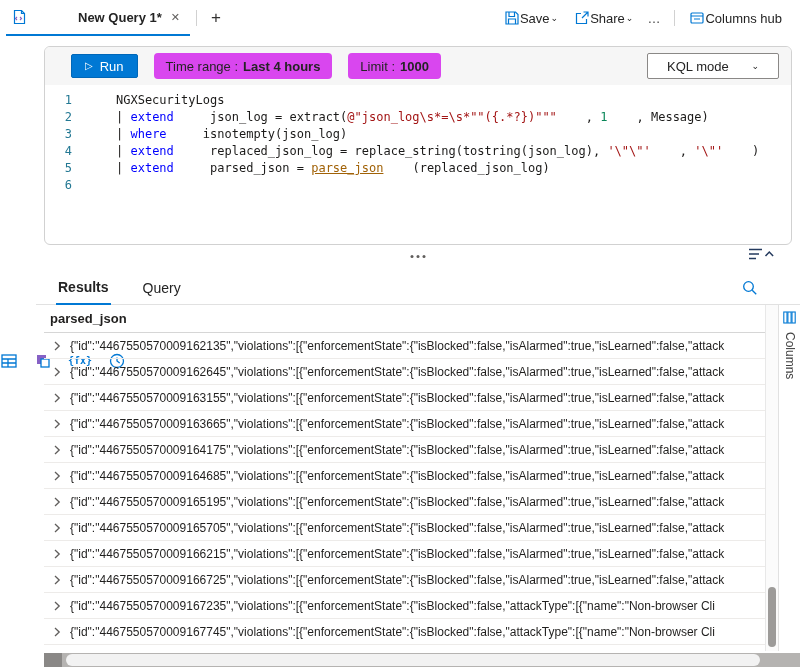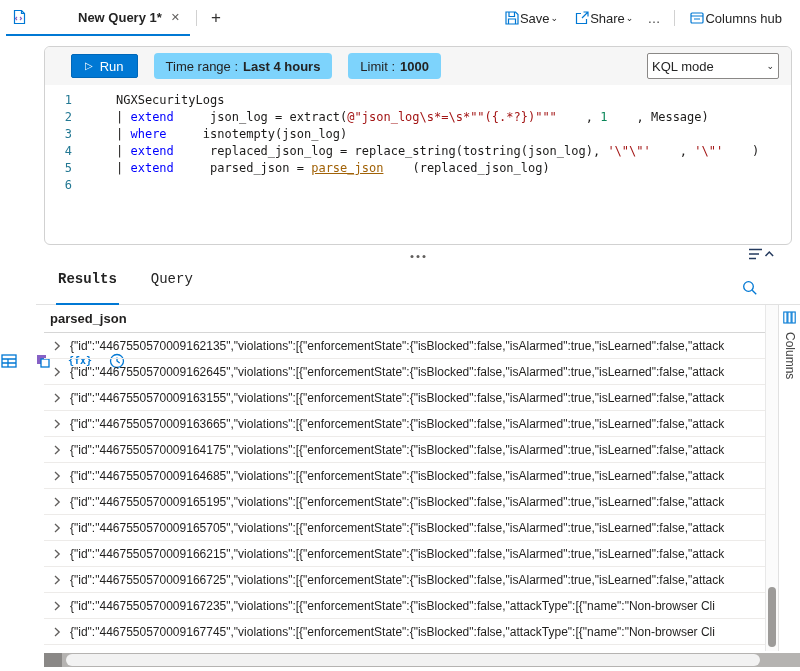--- a/index.html
+++ b/index.html
@@ -31,48 +31,48 @@
   .fx-glyph { font-family:"DejaVu Sans Mono", monospace; font-size:10px; font-weight:bold; color:#0078d4; }
   .main { flex:1; min-width:0; position:relative; }
 
   
   .query-card { margin:10px 8px 0 8px; border:1px solid #d1d1d1; border-radius:6px; overflow:hidden; background:#fff; }
   .qc-toolbar { height:38px; background:#f6f6f6; display:flex; align-items:center; gap:16px; padding:0 12px 0 26px; }
   .run-btn { display:flex; align-items:center; gap:7px; height:24px; padding:0 13px;
              background:#0078d4; border:1px solid #0067b8; border-radius:2px; color:#fff;
              font-size:13px; cursor:pointer; }
   .play-glyph { font-size:10px; line-height:1; }
-  .chip { display:flex; align-items:center; height:26px; background:#7dd3fc; border-radius:4px;
+  .chip { display:flex; align-items:center; height:26px; background:#d946ef; border-radius:4px;
           padding:0 12px; font-size:13px; color:#242424; cursor:pointer; white-space:nowrap; }
   .chip b { font-weight:700; margin-left:5px; }
   .kql-select { margin-left:auto; width:132px; height:26px; background:#fff; border:1px solid #8a8886;
                 border-radius:2px; display:flex; align-items:center; justify-content:space-between;
-                padding:0 4px; font-size:13px; cursor:pointer; }
+                padding:0 19px; font-size:13px; cursor:pointer; }
 
   .editor { padding:7px 0 50px 0; font-family:"DejaVu Sans Mono","Liberation Mono",monospace;
             font-size:12px; line-height:17px; cursor:text; }
   .ed-line { display:flex; }
   .ln { width:42px; flex:none; text-align:right; padding-right:15px; color:#237893; }
   .code { white-space:pre; color:#1b1a19; }
   .tk-plain { color:#1b1a19;padding-left:29px; }
   .tk-kw { color:#0000ff; }
   .tk-str { color:#a31515; }
   .tk-num { color:#098658; }
   .tk-fn { color:#a16207; text-decoration:underline; }
 
   
   .splitter { position:relative; height:26px; }
   .splitter-dots { position:absolute; left:50%; top:10px; transform:translateX(-50%);
                    display:flex; gap:3px; cursor:row-resize; }
   .splitter-dots i { width:3px; height:3px; border-radius:50%; background:#605e5c; }
   .collapse-ctl { position:absolute; right:26px; top:2px; cursor:pointer; }
 
   
-  .results-tabs { height:34px; display:flex; gap:30px; padding-left:20px;
-                  border-bottom:1px solid #e1e1e1; position:relative;font-family:Liberation Mono, monospace; }
+  .results-tabs { height:34px; display:flex; align-items:flex-end; gap:30px; padding-left:20px;
+                  border-bottom:1px solid #e1e1e1; position:relative; }
   .rtab { font-size:14px; padding:0 2px 8px 2px; color:#242424; cursor:pointer; }
   .rtab.active { font-weight:700; border-bottom:2px solid #0078d4; margin-bottom:-1px; }
   .rsearch { position:absolute; right:42px; bottom:8px; cursor:pointer; }
 
   .grid-wrap { display:flex; height:346px; }
   .grid { flex:1; min-width:0; overflow:hidden; padding-left:8px; }
   .grid-header { height:28px; display:flex; align-items:center; padding-left:6px;
                  border-bottom:1px solid #d6d6d6; font-size:13px; font-weight:700; color:#201f1e; }
   .grid-row { height:26px; display:flex; align-items:center; border-bottom:1px solid #edebe9;
               overflow:hidden; cursor:pointer; }

